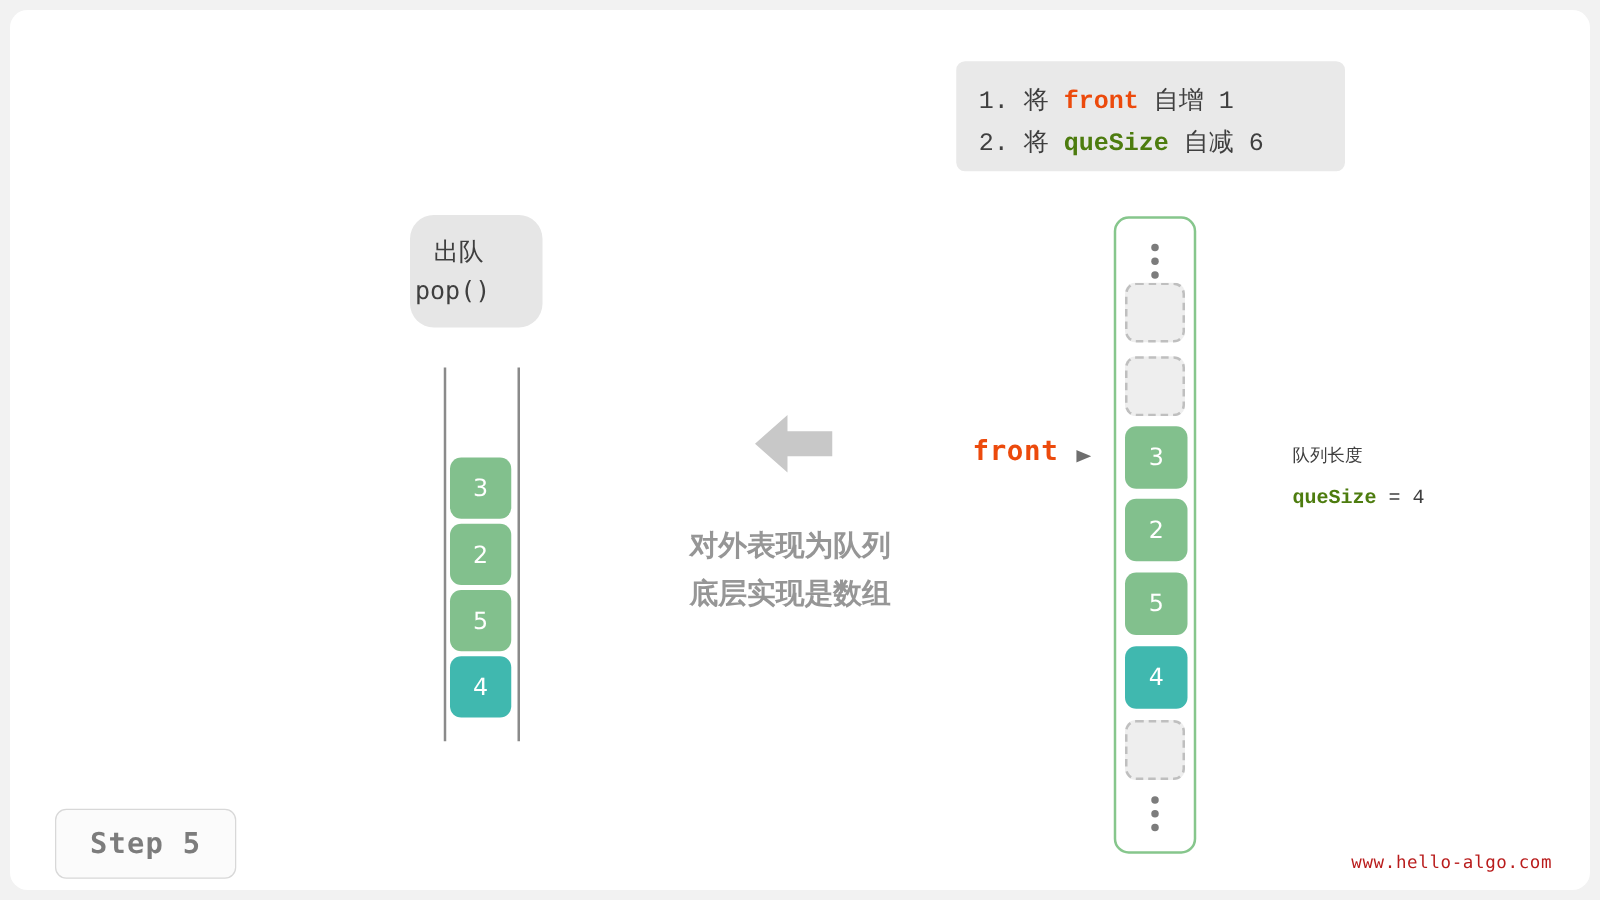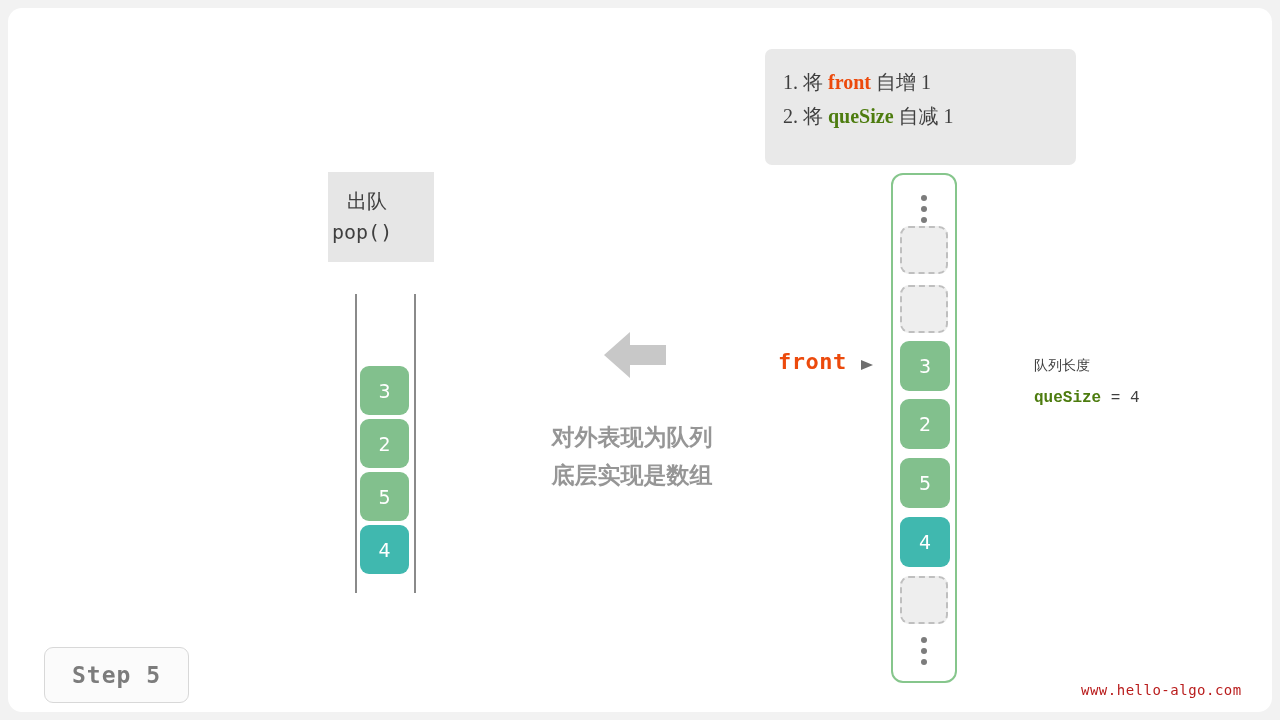--- a/index.html
+++ b/index.html
@@ -32,46 +32,46 @@
   }
 
   
   .abs { position: absolute; }
 
   
   .instr-box {
     left: 757px;
     top: 41px;
     width: 311px;
-    height: 116px;
+    height: 88px;
     background: #e9e9e9;
     border-radius: 7px;
     box-sizing: border-box;
     padding: 16px 0 0 0;
-    font-family: Liberation Serif, serif;
+    font-family: Liberation Mono, monospace;
     font-size: 20px;
     color: #3f3f3f;
   }
   .instr-line {
     height: 34px;
     line-height: 34px;
     padding-left: 18px;
     white-space: pre;
   }
   .kw-front { color: #ec4a0c; font-weight: bold; }
   .kw-que   { color: #4d7c0f; font-weight: bold; }
 
   
   .pop-box {
     left: 320px;
     top: 164px;
     width: 106px;
     height: 90px;
     background: #e6e6e6;
-    border-radius: 0;
+    border-radius: 19px;
     box-sizing: border-box;
     padding-top: 14px;
     color: #3f3f3f;
   }
   .pop-box .l1 {
     font-family: "DejaVu Sans", sans-serif;
     font-size: 20px;
     line-height: 30px;
     padding-left: 19px;
   }
@@ -207,21 +207,21 @@
   }
 </style>
 </head>
 <body>
 
 <div class="canvas">
   <div class="page">
 
     <div class="abs instr-box">
       <div class="instr-line"><span>1. 将 </span><span class="kw-front">front</span><span> 自增 1</span></div>
-      <div class="instr-line"><span>2. 将 </span><span class="kw-que">queSize</span><span> 自减 1</span></div>
+      <div class="instr-line"><span>2. 将 </span><span class="kw-que">queSize</span><span> 自减 6</span></div>
     </div>
 
     <div class="abs pop-box">
       <div class="l1">出队</div>
       <div class="l2">pop()</div>
     </div>
 
     <div class="abs queue-rail" style="left:347px; top:286px; height:299px;"></div>
     <div class="abs queue-rail" style="left:406px; top:286px; height:299px;"></div>
 

